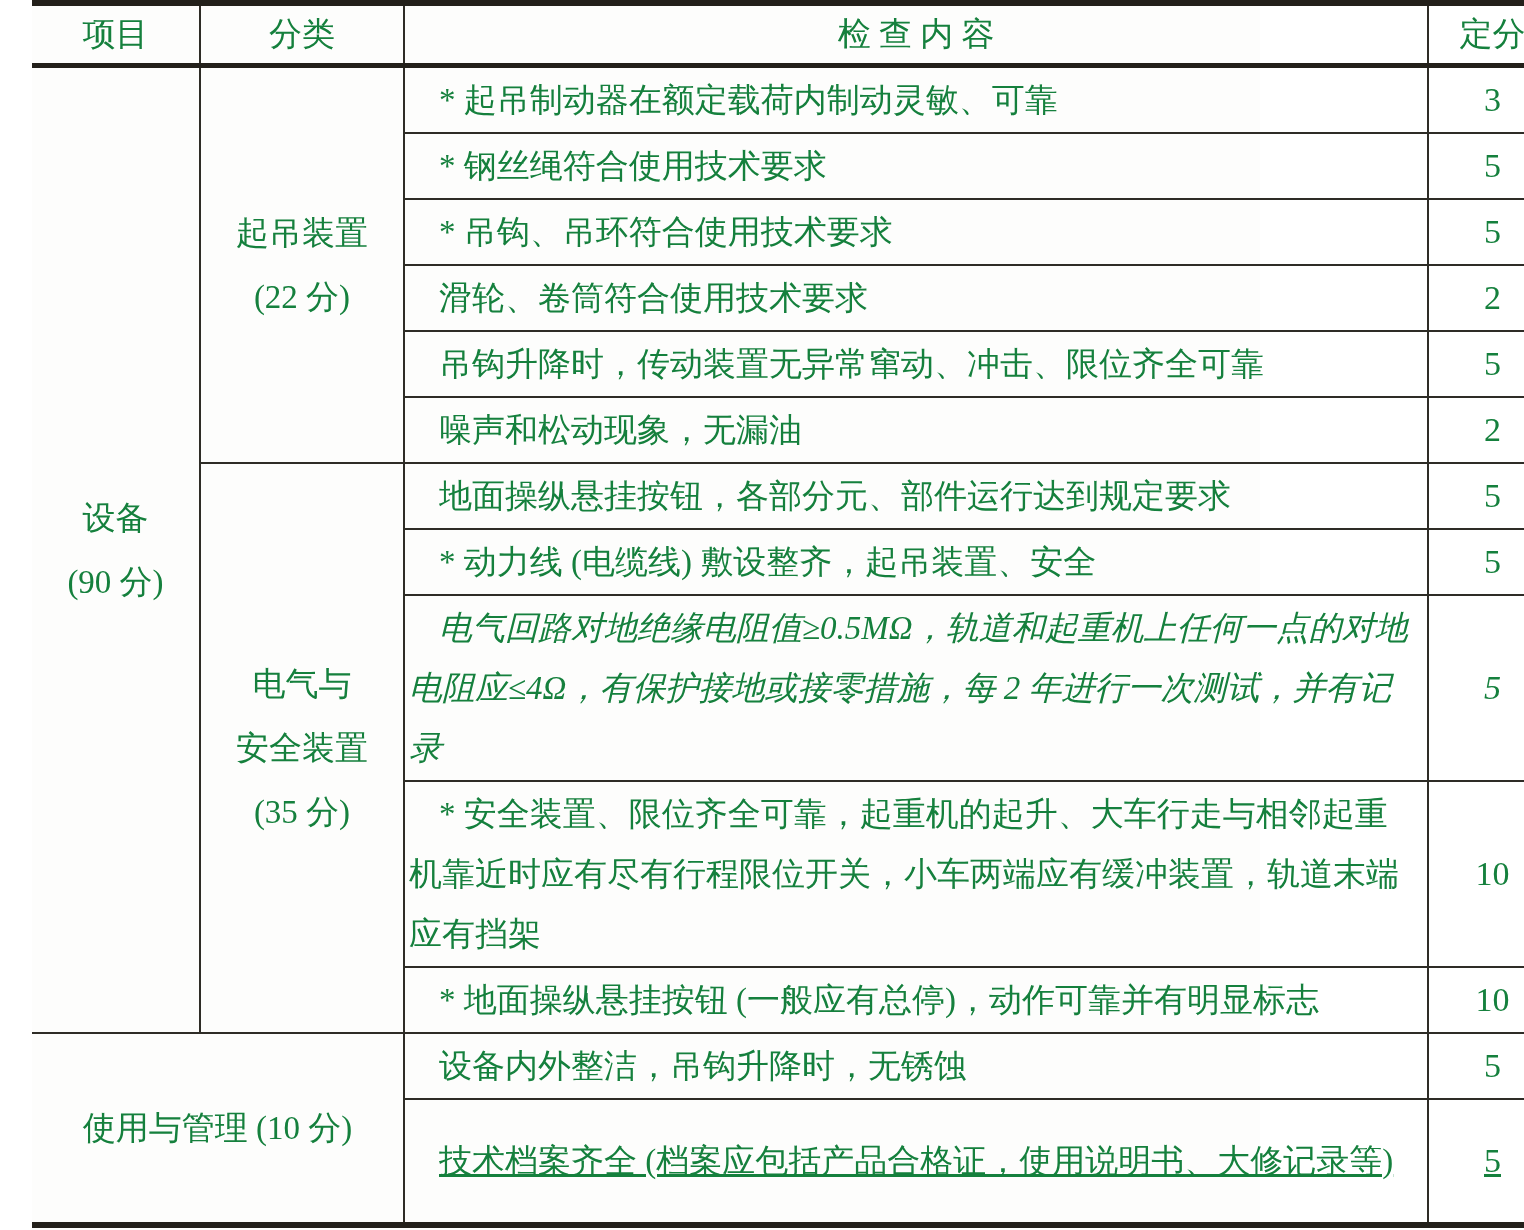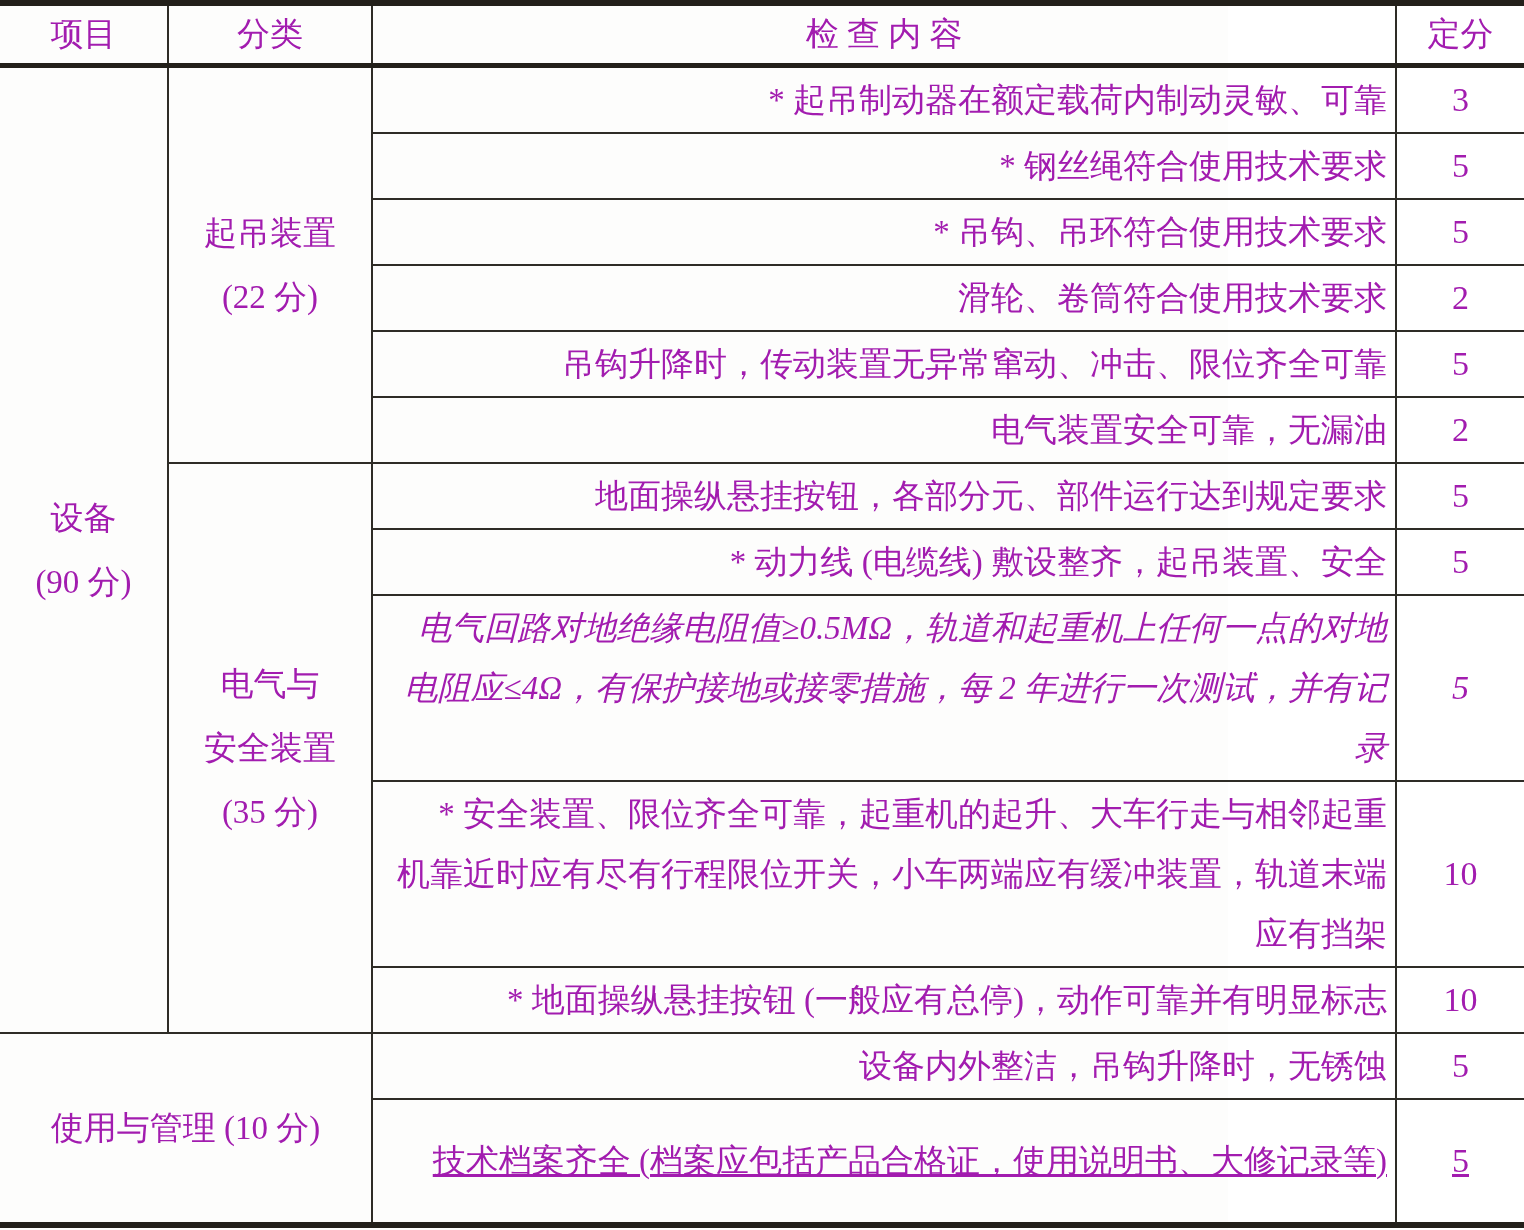--- a/index.html
+++ b/index.html
@@ -1,21 +1,22 @@
 <!DOCTYPE html>
 <html><head>
 <meta charset="utf-8">
 <style>
   html,body{margin:0;padding:0;background:#ffffff;}
   .page{
     width:1228px;height:1230px;
     background:#fdfdfc;
     box-sizing:border-box;
     font-family:"Liberation Serif","DejaVu Serif",serif;
-    color:#a21caf;
+    color:#15803d;
+    margin-left:32px;
   }
   table.checklist{
     width:1524px;
     table-layout:fixed;
     border-collapse:collapse;
     border-top:6px solid #23201a;
     border-bottom:6px solid #23201a;
   }
   .checklist th,.checklist td{
     border:2px solid #2e2c26;
@@ -37,21 +38,21 @@
     font-size:33px;
     line-height:64px;
     white-space:pre-line;
     padding:0 0;
   }
   td.content{
     font-size:33px;
     line-height:60px;
     padding:2px 8px 2px 4px;
     text-indent:30px;
-    text-align:right;
+    text-align:left;
   }
   td.score{
     text-align:center;
     font-size:34px;
   }
   tr.h-single{height:66px;}
   tr.h-triple{height:186px;font-style:italic;}
   tr.h-triple2{height:180px;}
   tr.h-double{height:126px;text-decoration:underline;}
 </style>
@@ -93,21 +94,21 @@
       </tr>
       <tr class="h-single">
         <td class="content">滑轮、卷筒符合使用技术要求</td>
         <td class="score">2</td>
       </tr>
       <tr class="h-single">
         <td class="content">吊钩升降时，传动装置无异常窜动、冲击、限位齐全可靠</td>
         <td class="score">5</td>
       </tr>
       <tr class="h-single">
-        <td class="content">电气装置安全可靠，无漏油</td>
+        <td class="content">噪声和松动现象，无漏油</td>
         <td class="score">2</td>
       </tr>
       <tr class="h-single">
         <td class="group" rowspan="5">电气与
 安全装置
 (35 分)</td>
         <td class="content">地面操纵悬挂按钮，各部分元、部件运行达到规定要求</td>
         <td class="score">5</td>
       </tr>
       <tr class="h-single">

